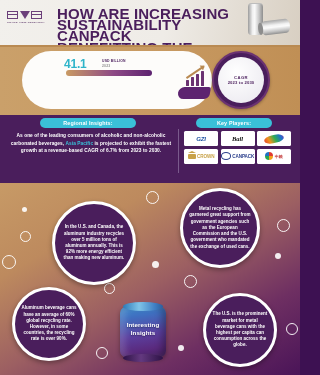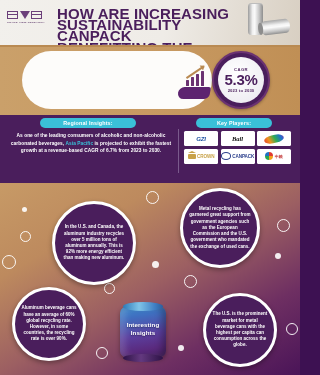--- a/index.html
+++ b/index.html
@@ -162,35 +162,40 @@
     <div class="hdr-cans">
       <div class="can-a"></div>
       <div class="can-b"></div>
     </div>
     <div class="hdr-rule"></div>
   </div>
 
   <div class="statband">
     <div class="statcard">
       <div class="bars">
+        <div class="srow">
+          <span class="snum">41.1</span>
+          <span class="sunit">USD BILLION</span>
+          <span class="syr">2023</span>
+          <span class="sbar short"></span>
+        </div>
       </div>
       <div class="handchart">
         <span class="hc-bar" style="left:8px;width:3px;height:6px;"></span>
         <span class="hc-bar" style="left:13px;width:3px;height:9px;"></span>
         <span class="hc-bar" style="left:18px;width:3px;height:12px;"></span>
         <span class="hc-bar" style="left:23px;width:3px;height:15px;"></span>
         <span class="hc-arrow"></span>
         <span class="hc-hand"></span>
       </div>
     </div>
 
     <div class="cagr">
       <div class="cagr-in">
         <div class="cagr-lbl">CAGR</div>
-        <div class="cagr-val">5.3%</div>
         <div class="cagr-rng">2023 to 2030</div>
       </div>
     </div>
   </div>
 
   <div class="midband">
     <div class="pill pill-left">Regional Insights:</div>
     <div class="regtext">
       <span>As one of the leading consumers of alcoholic and non-alcoholic carbonated beverages, </span><b>Asia Pacific</b><span> is projected to exhibit the fastest growth at a revenue-based CAGR of 6.7% from 2023 to 2030.</span>
     </div>

